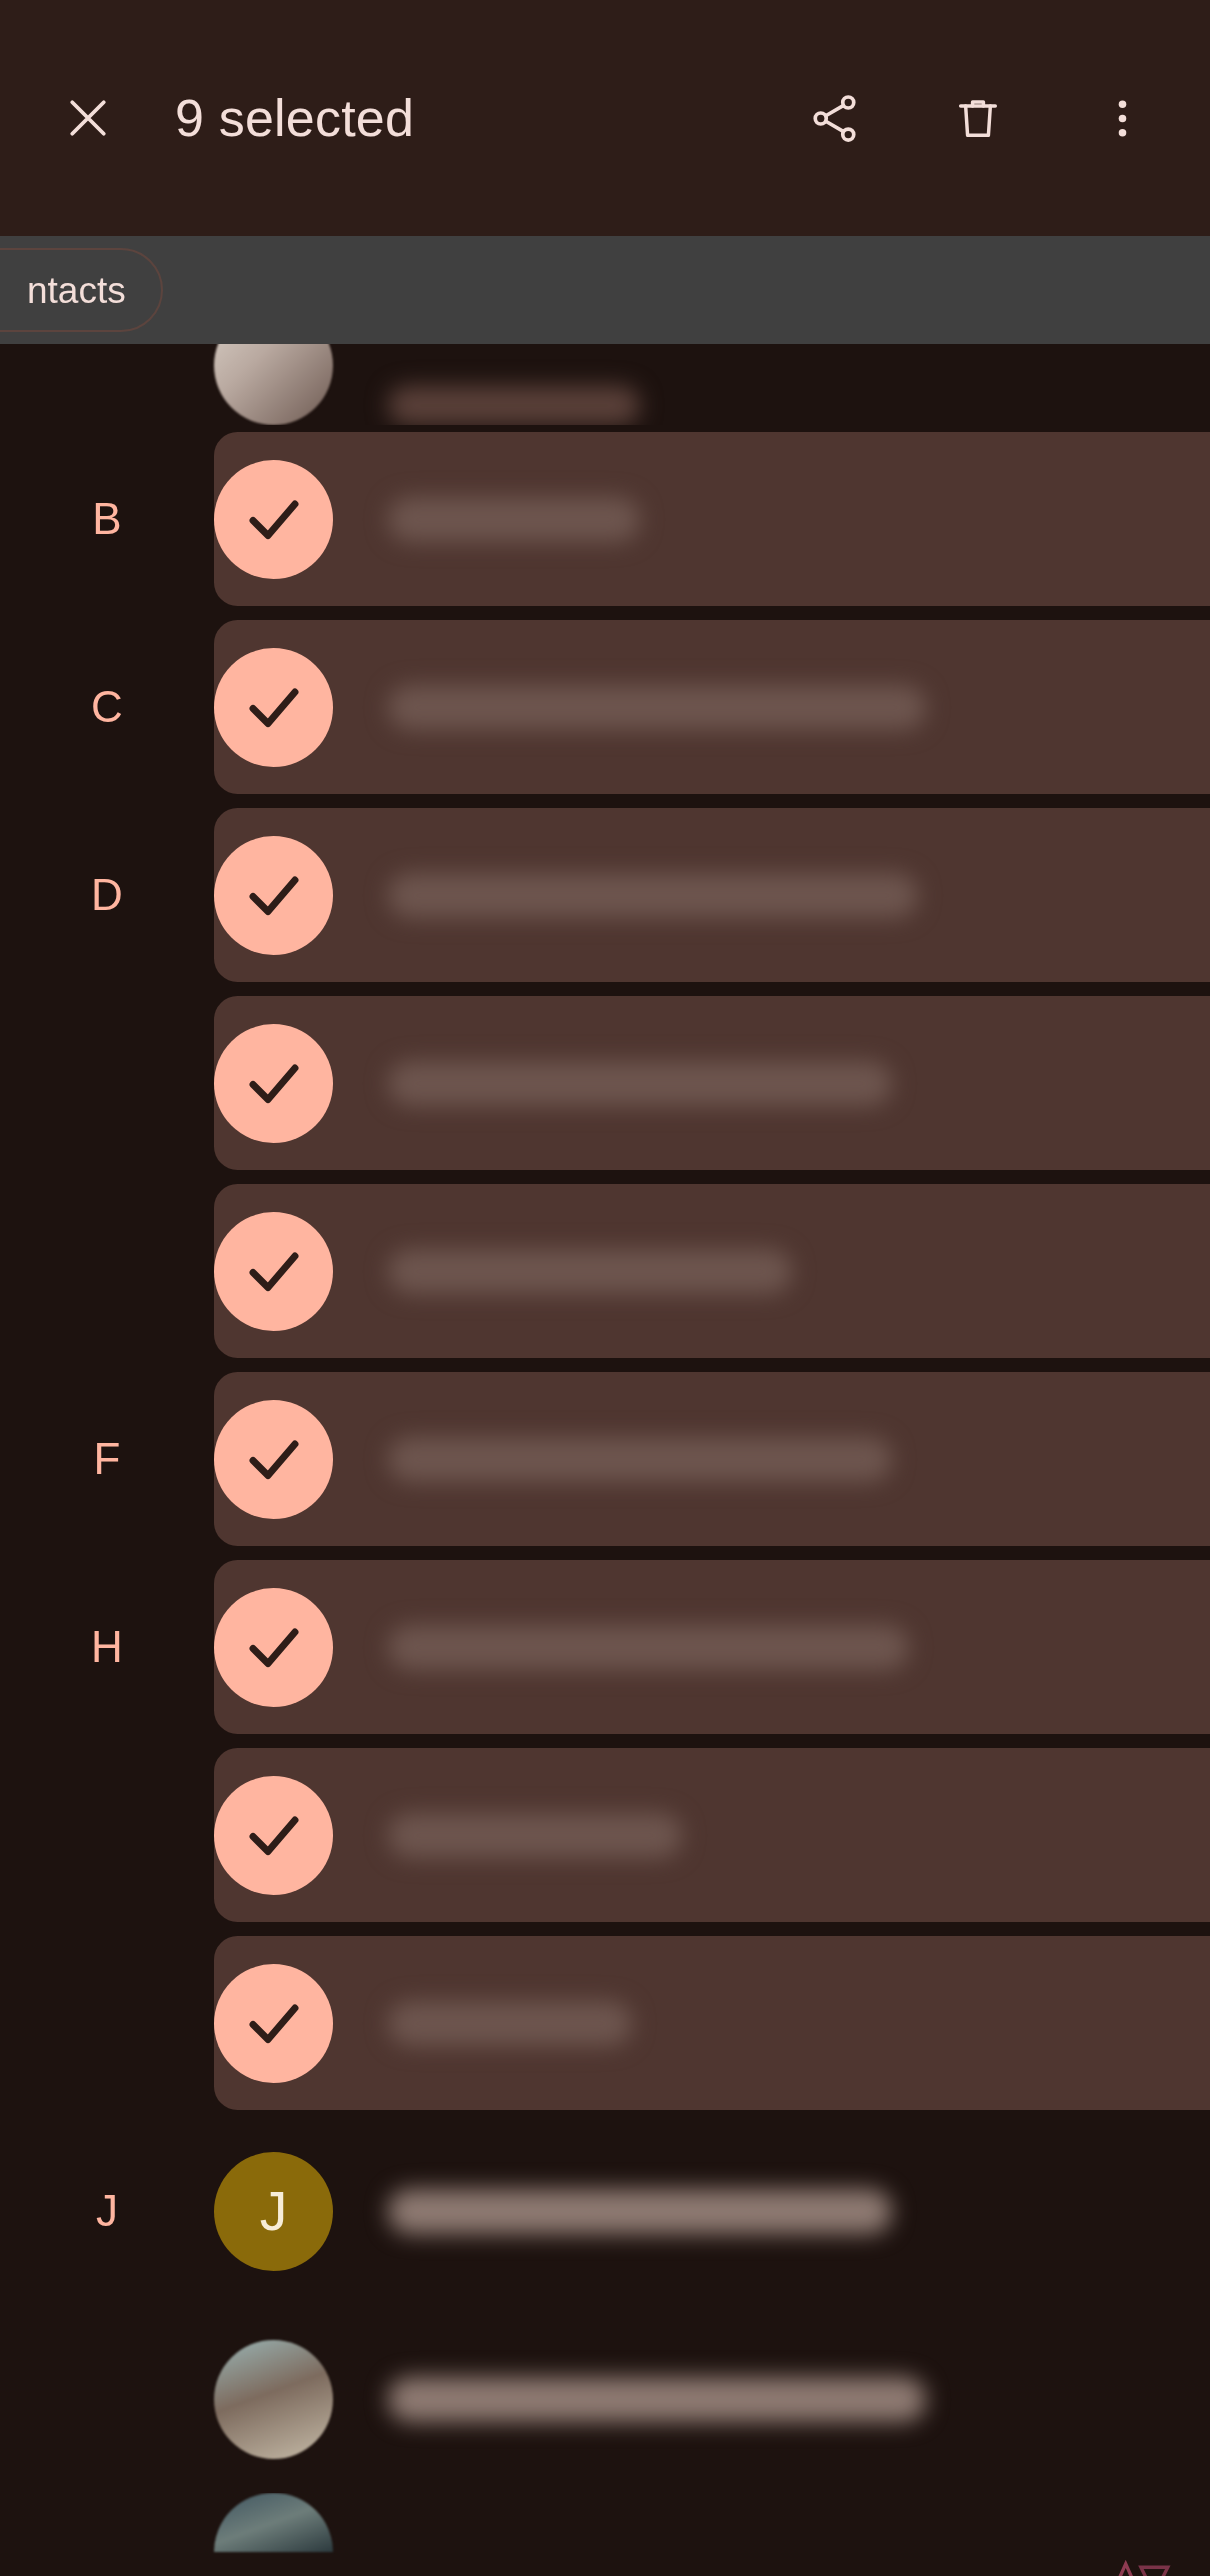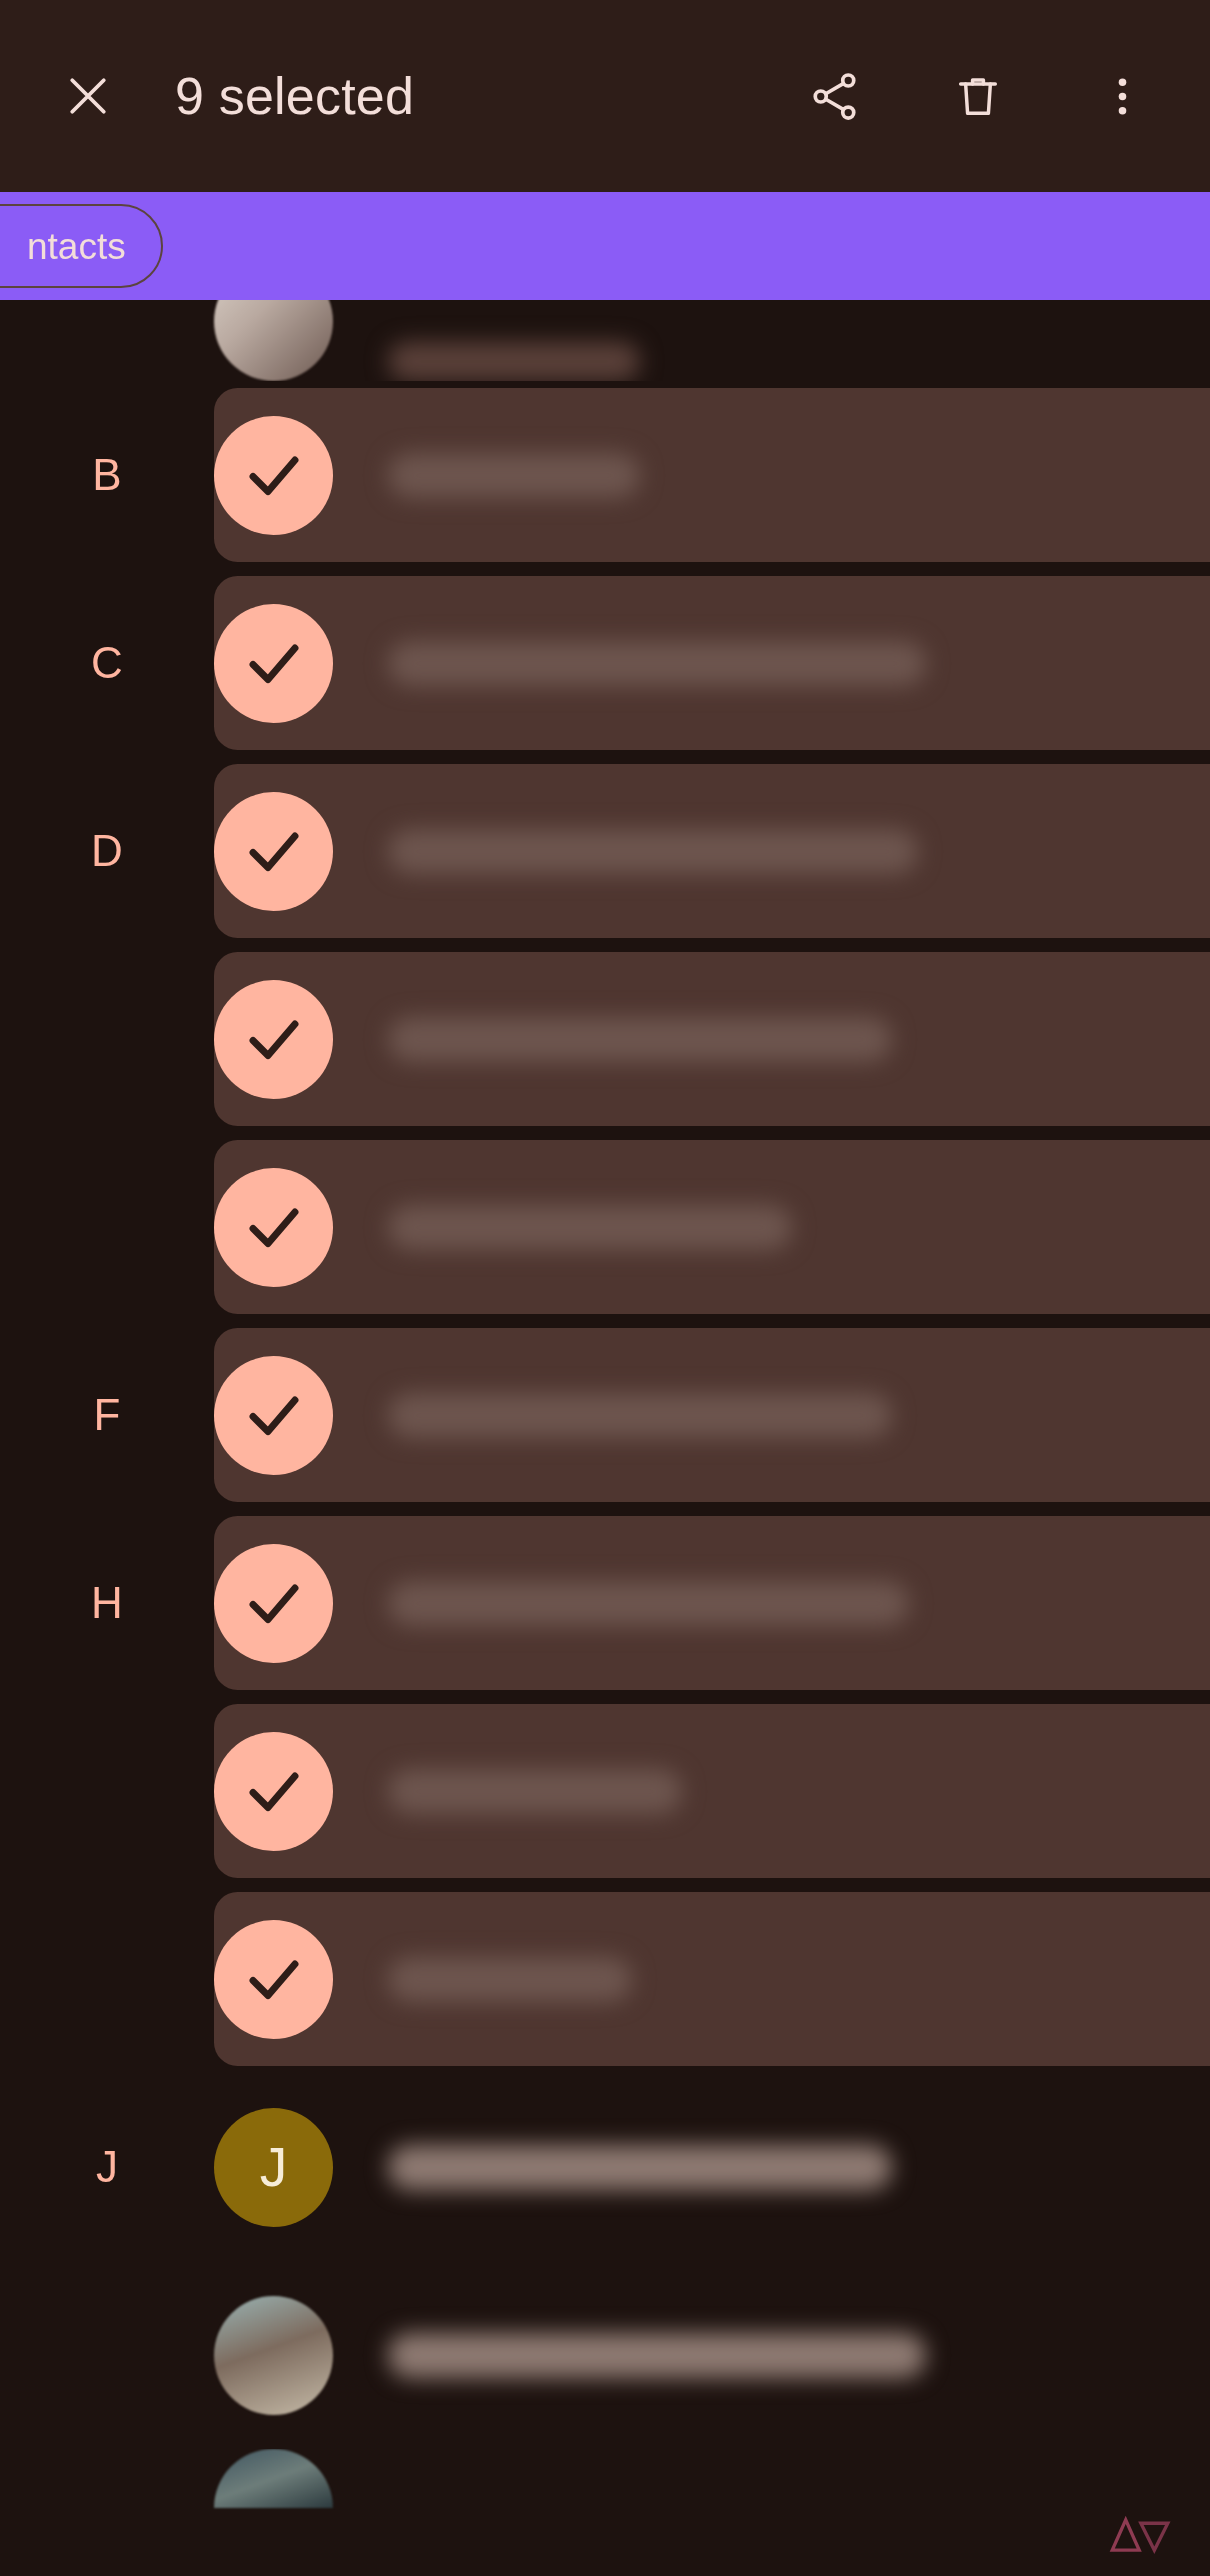--- a/index.html
+++ b/index.html
@@ -8,21 +8,21 @@
     height: 2576px;
     background: #1d120f;
     font-family: "Liberation Sans", sans-serif;
     overflow: hidden;
   }
 
   
   .appbar {
     position: relative;
     width: 1211px;
-    height: 192px;
+    height: 236px;
     background: #2e1d18;
     display: flex;
     align-items: center;
     padding: 0 47px;
   }
   .appbar-close {
     width: 81px; height: 81px;
     display: flex; align-items: center; justify-content: center;
     cursor: pointer;
   }
@@ -44,21 +44,21 @@
     width: 67px; height: 67px;
     display: flex; align-items: center; justify-content: center;
     cursor: pointer;
   }
 
   
   .chiprow {
     position: relative;
     width: 1211px;
     height: 108px;
-    background: #8b5cf6;
+    background: #404040;
     display: flex;
     align-items: center;
     gap: 32px;
     padding-left: 0;
     overflow: hidden;
   }
   .chip {
     display: flex;
     align-items: center;
     height: 84px;

